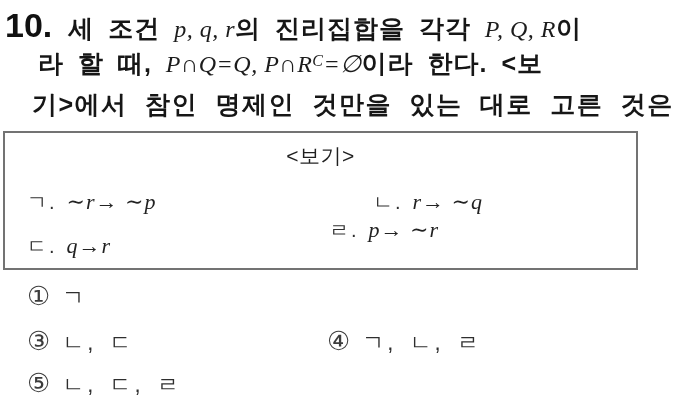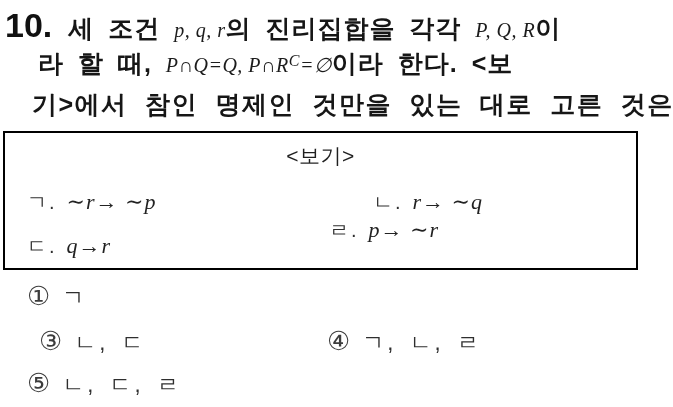--- a/index.html
+++ b/index.html
@@ -17,42 +17,42 @@
     font-weight:800;
     font-size:25px;
     color:#161616;
     letter-spacing:1px;
     word-spacing:6px;
   }
   .math {
     font-family:"Liberation Serif","DejaVu Serif",serif;
     font-style:italic;
     font-weight:500;
-    font-size:20px;
+    font-size:24px;
     color:#1c1c1c;
     letter-spacing:0.5px;
   }
   .qnum {
     font-family:"Liberation Sans","DejaVu Sans",sans-serif;
     font-weight:800;
     font-size:34px;
     color:#111111;
     margin-right:16px;
     letter-spacing:0;
   }
   .q-line1 { left:5px;  top:6px;  }
   .q-line2 { left:38px; top:47px; }
   .q-line3 { left:32px; top:88px; }
   .q-line3 .kr { letter-spacing:1.5px; word-spacing:9px; }
 
   .boki-box {
     position:absolute;
     left:3px; top:131px;
     width:635px; height:139px;
-    border:2px solid #000000;
+    border:2px solid #737373;
     background:#ffffff;
   }
   .boki-title {
     position:absolute;
     left:0; right:0; top:9px;
     text-align:center;
     font-size:21px;
     font-weight:400;
     color:#1f1f1f;
     letter-spacing:0.5px;
@@ -86,21 +86,21 @@
   }
   .choice-text {
     font-size:22px;
     font-weight:400;
     color:#2e2e2e;
     letter-spacing:3px;
     word-spacing:4px;
   }
   .pos-c1 { left:27px;  top:281px; }
   .pos-c2 { left:327px; top:281px; }
-  .pos-c3 { left:27px;  top:326px;margin-left:12px; }
+  .pos-c3 { left:27px;  top:326px; }
   .pos-c4 { left:327px; top:326px; }
   .pos-c5 { left:27px;  top:368px; }
 </style>
 </head>
 <body>
 
 <div class="page">
 
   <div class="line q-line1"><span class="qnum">10.</span><span class="kr">세 조건 </span><span class="math">p, q, r</span><span class="kr">의 진리집합을 각각 </span><span class="math">P, Q, R</span><span class="kr">이</span></div>
 

